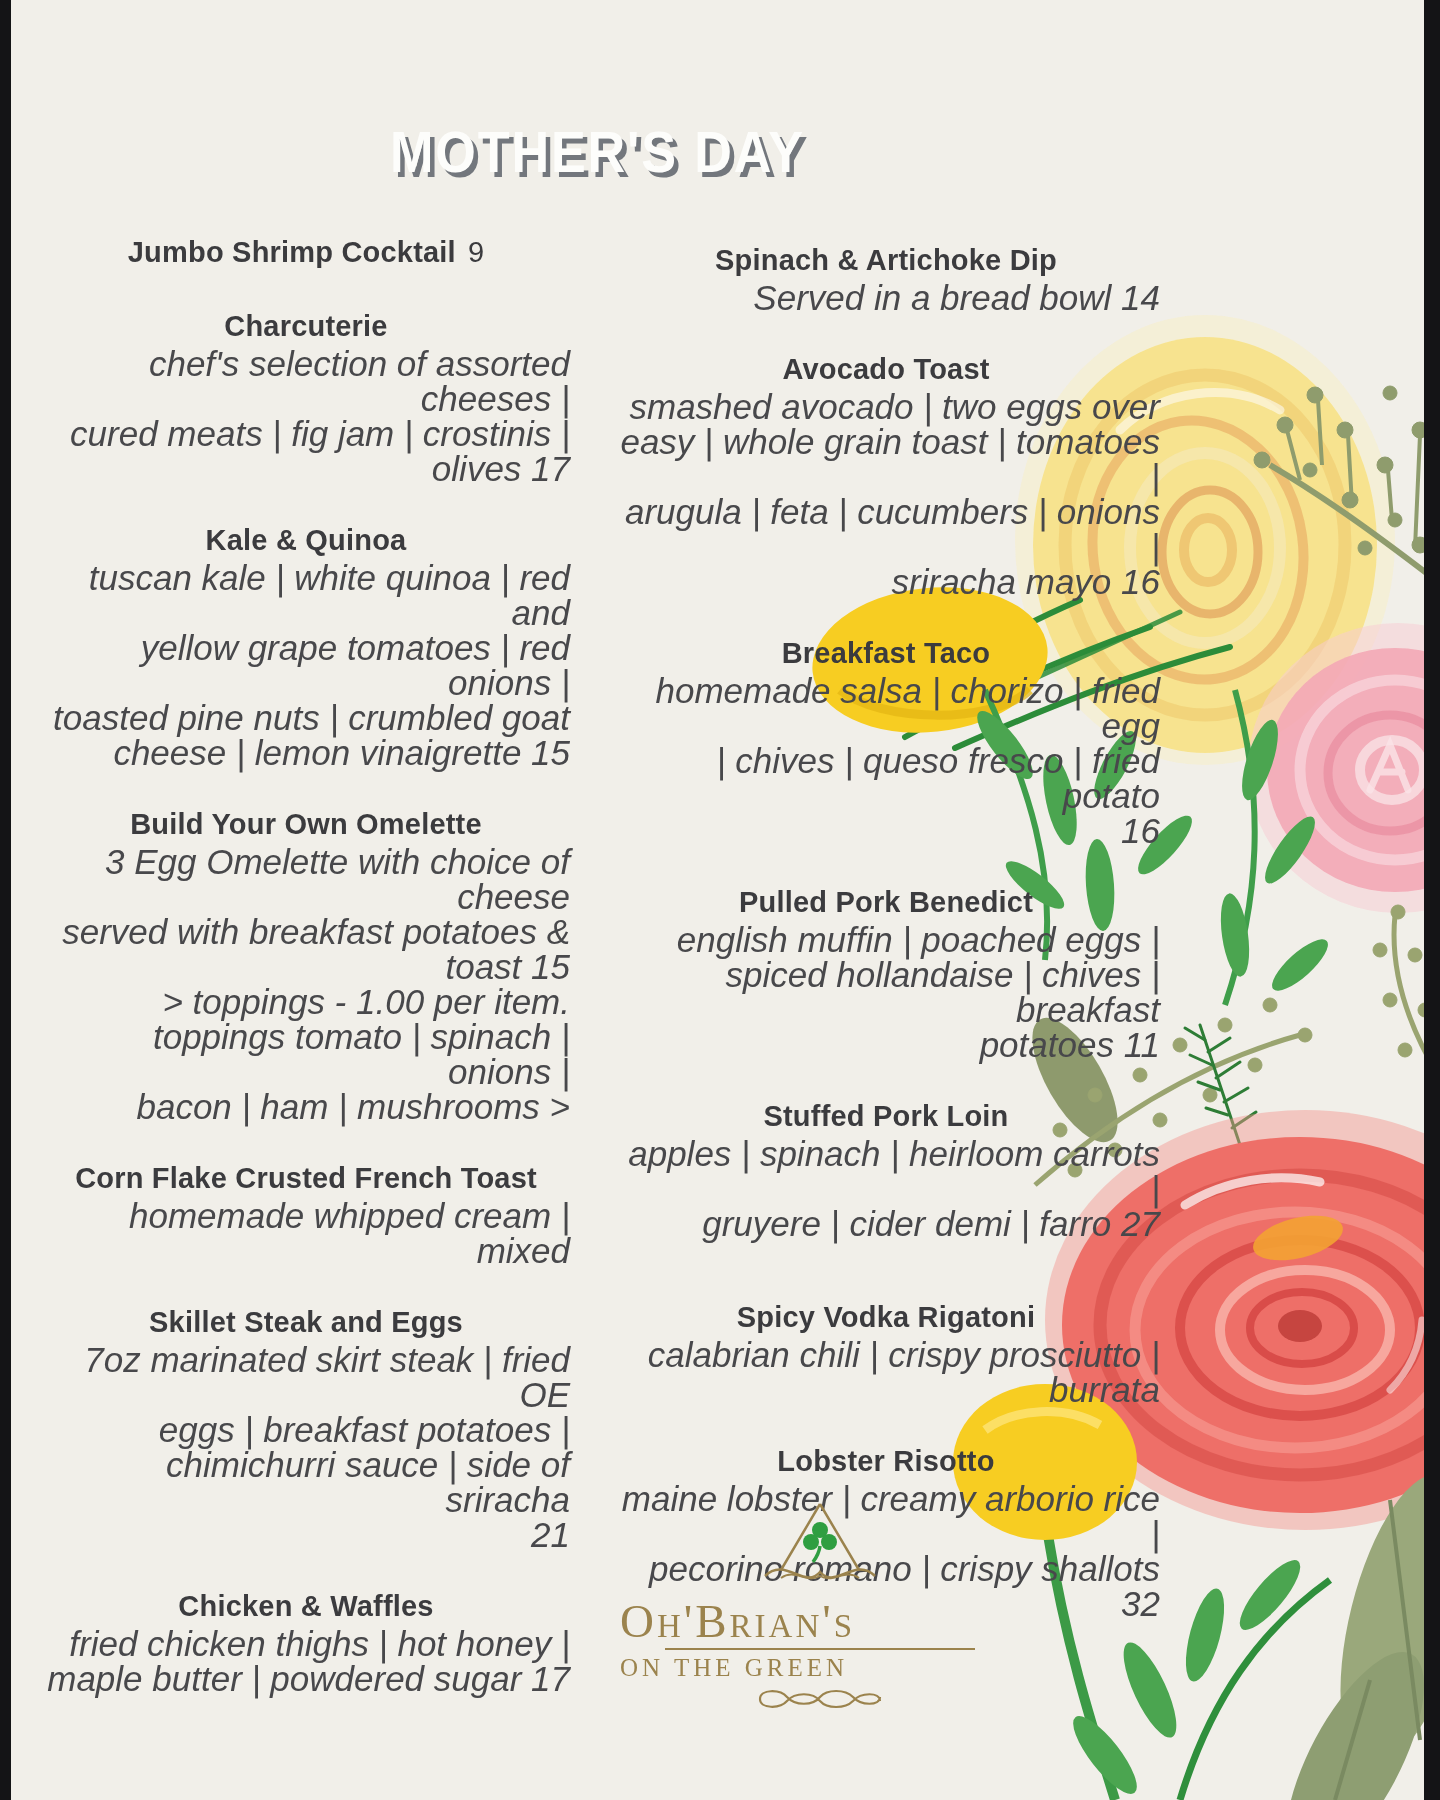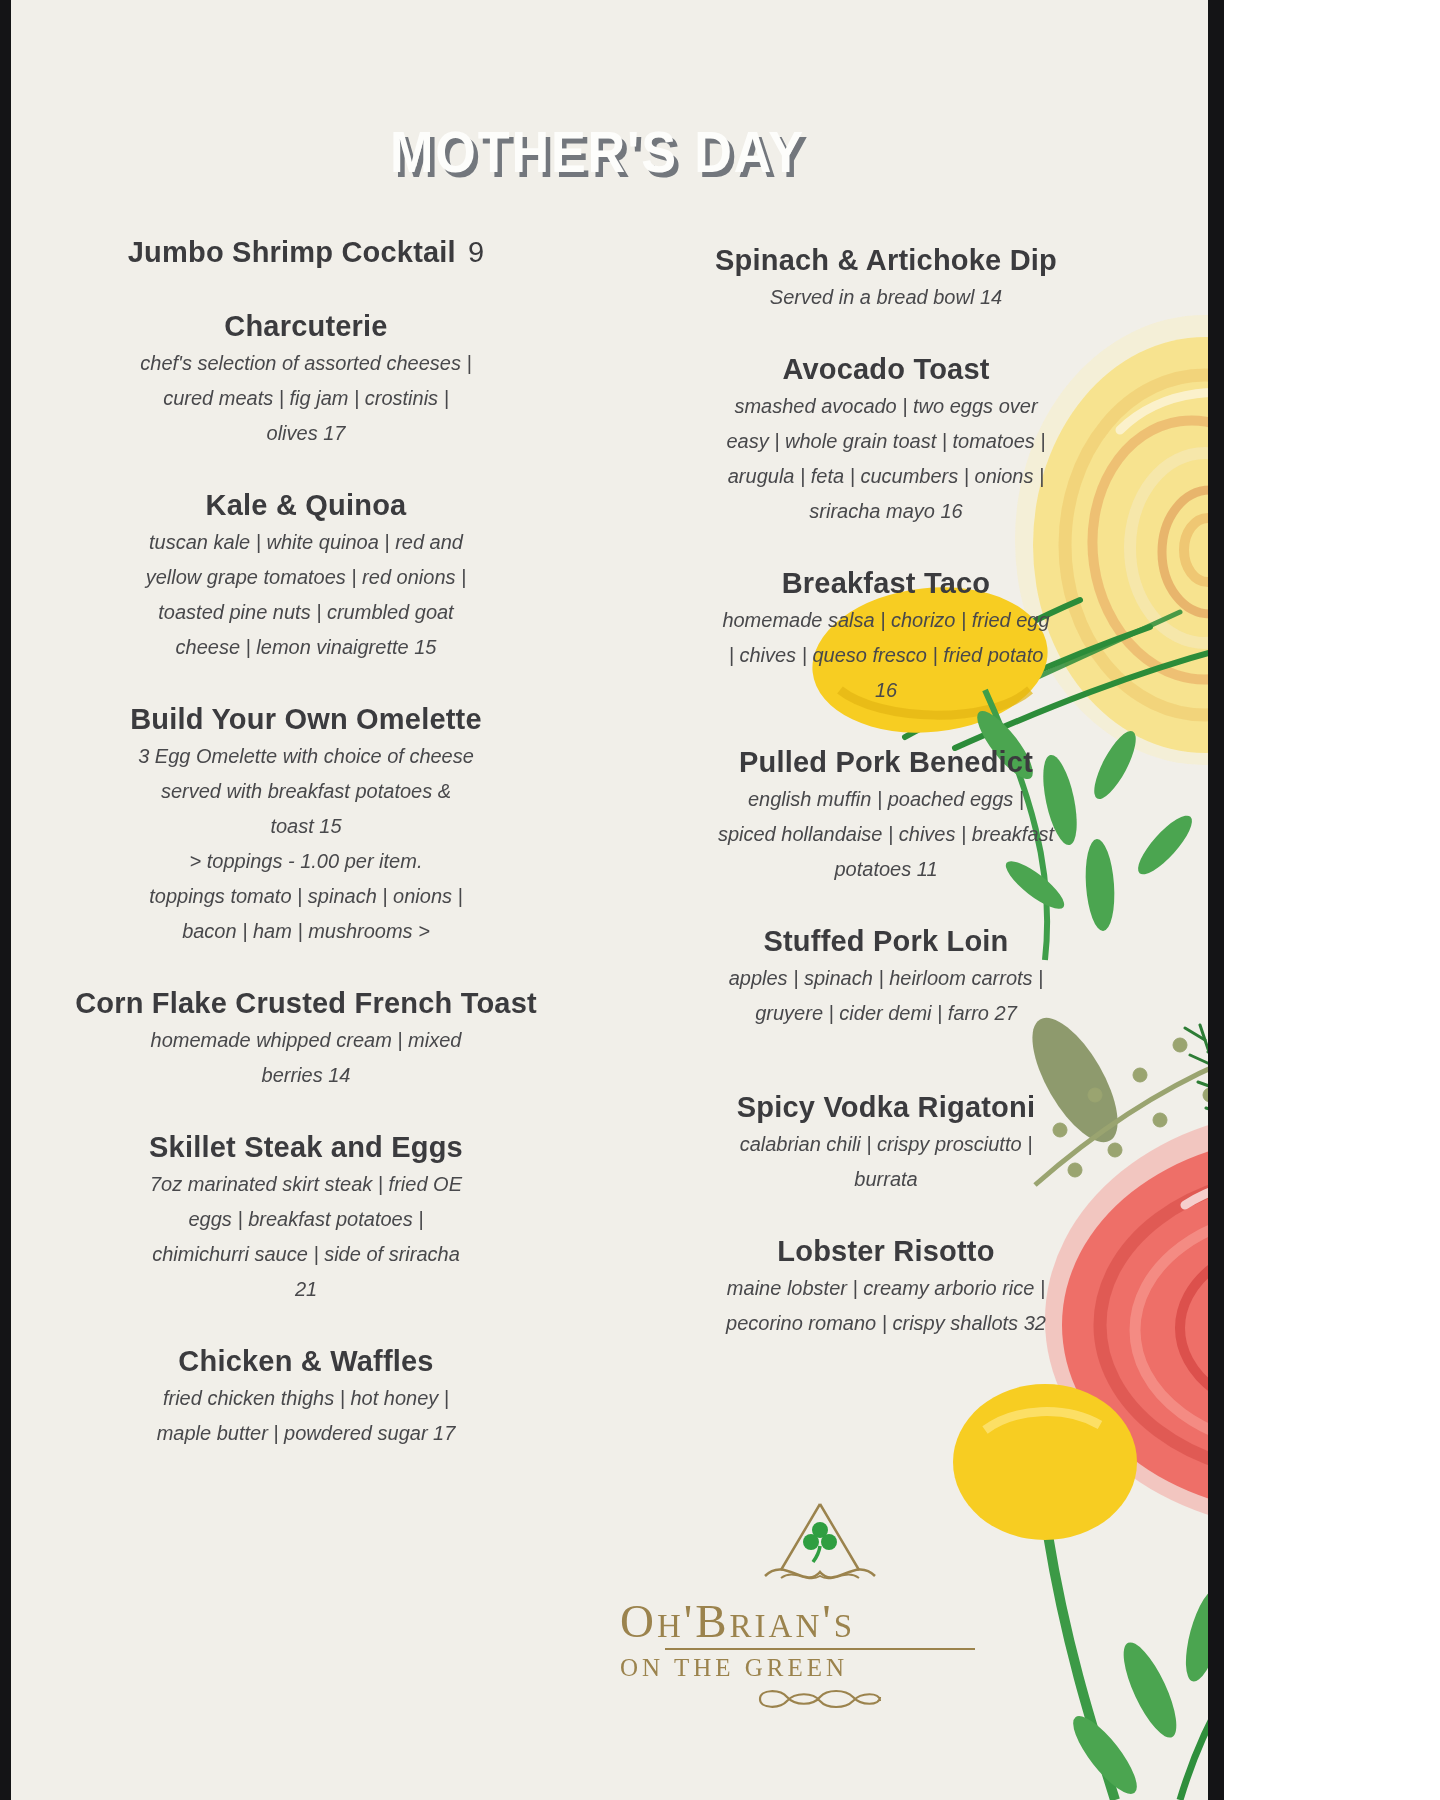--- a/index.html
+++ b/index.html
@@ -1,37 +1,37 @@
 <!DOCTYPE html>
 <html style="--bg: #f1efe9; --bar: #141416; --title: #fdfdfb; --title-shadow: #73777d; --gold: #9b834d; --shamrock: #2f9e41; --yr: #f8e388; --pr: #f4abb8; --rr: #ee6f68; --pom: #f7cd22;"><head>
 <meta charset="utf-8">
 <style>
   :root{
     --bg:#f1efe9; --bar:#141416; --head:#3b3b3e; --body:#48484b;
     --title:#fdfdfb; --title-shadow:#73777d; --gold:#9b834d; --shamrock:#2f9e41;
   }
   html,body{margin:0;padding:0;}
   body{font-family:"Liberation Sans",sans-serif;}
-  .page{position:relative;width:1224px;height:1800px;background:var(--bg);overflow:hidden;}
+  .page{position:relative;width:1440px;height:1800px;background:var(--bg);overflow:hidden;}
   .edge{position:absolute;top:0;height:1800px;background:var(--bar);z-index:6;}
   .edge.left{left:0;width:11px;}
   .edge.right{right:0;width:16px;}
   .florals{position:absolute;left:0;top:0;z-index:1;}
   .content{position:absolute;left:0;top:0;width:1440px;height:1800px;z-index:2;}
   .title-wrap{position:absolute;left:0;top:118px;width:1196px;text-align:center;}
   .title{display:inline-block;font-size:58px;font-weight:800;letter-spacing:2px;color:var(--title);
     text-shadow:5px 5px 0 var(--title-shadow);transform:scaleX(.9);transform-origin:center;
     font-family:"Liberation Sans",sans-serif;}
   .col{position:absolute;text-align:center;}
   .col.left{left:42px;top:232px;width:528px;}
   .col.right{left:612px;top:240px;width:548px;}
   .item{margin:0 0 34px 0;}
   .item-head{font-size:29px;line-height:40px;font-weight:700;color:var(--head);letter-spacing:.2px;}
   .item-head .pr{font-weight:400;margin-left:12px;}
-  .dline{font-size:20px;line-height:35px;font-style:italic;color:var(--body);}
+  .dline{font-size:35px;line-height:35px;font-style:italic;color:var(--body);text-align:right;}
   .logo{position:absolute;left:620px;top:1498px;width:400px;color:var(--gold);}
   .logo-name{font-family:"Liberation Serif",serif;font-variant:small-caps;font-size:47px;line-height:50px;
     letter-spacing:3px;color:var(--gold);margin-top:2px;}
   .logo-rule{width:310px;margin:2px auto 4px auto;border-top:2px solid var(--gold);}
   .logo-tag{font-family:"Liberation Serif",serif;font-size:25px;letter-spacing:4px;color:var(--gold);}
   .crest,.flourish{display:block;margin:0 auto;}
 </style>
 </head>
 <body>
 
@@ -199,21 +199,20 @@
           <div class="dline">3 Egg Omelette with choice of cheese</div>
           <div class="dline">served with breakfast potatoes &amp;</div>
           <div class="dline">toast  15</div>
           <div class="dline">&gt;       toppings - 1.00 per item.</div>
           <div class="dline">toppings tomato |  spinach | onions |</div>
           <div class="dline">bacon | ham | mushrooms &gt;</div>
         </div>
         <div class="item">
           <div class="item-head"><span>Corn Flake Crusted French Toast</span></div>
           <div class="dline">homemade whipped cream | mixed</div>
-          <div class="dline">berries  14</div>
         </div>
         <div class="item">
           <div class="item-head"><span>Skillet Steak and Eggs</span></div>
           <div class="dline">7oz marinated skirt steak | fried OE</div>
           <div class="dline">eggs | breakfast potatoes |</div>
           <div class="dline">chimichurri sauce | side of sriracha</div>
           <div class="dline">21</div>
         </div>
         <div class="item">
           <div class="item-head"><span>Chicken &amp; Waffles</span></div>

